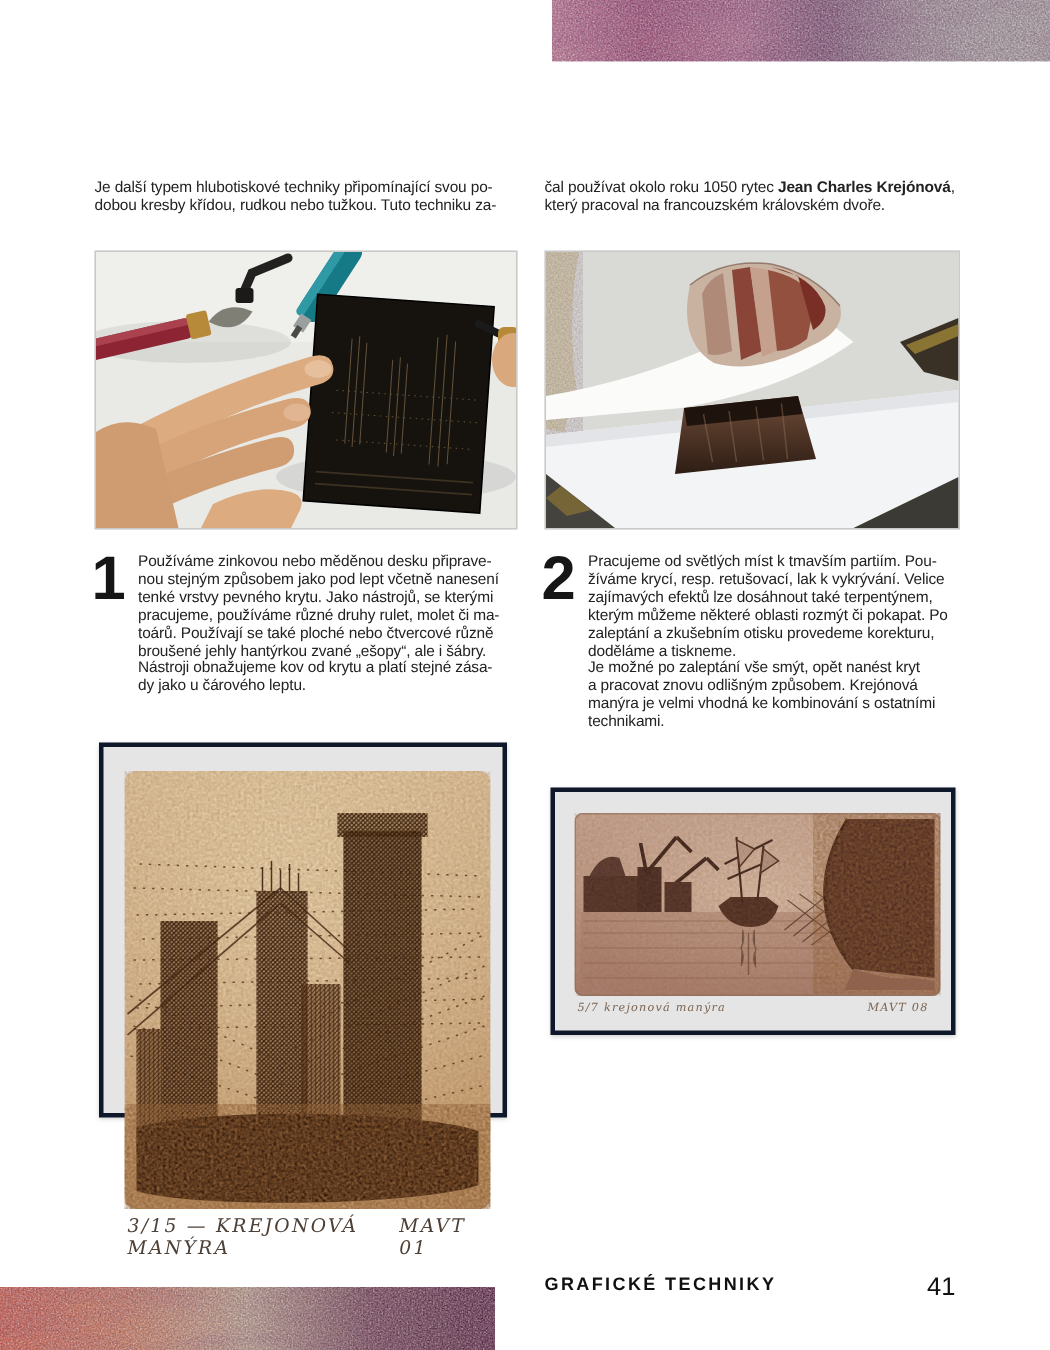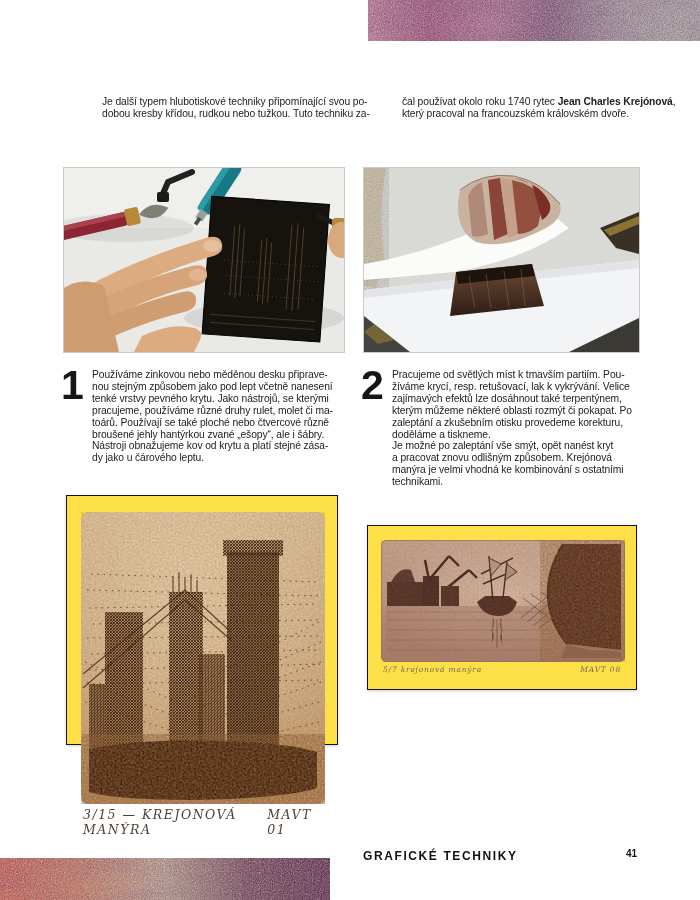--- a/index.html
+++ b/index.html
@@ -8,53 +8,53 @@
   .abs{position:absolute;}
 
   .strip{display:block;}
   #strip-top{left:368px;top:0;width:332px;height:41px;}
   #strip-bottom{left:0;top:858px;width:330px;height:42px;}
 
   .title{left:56px;top:50px;width:592px;text-align:center;
          font-size:47px;font-weight:bold;letter-spacing:3px;color:#111;
          -webkit-text-stroke:1.6px #111;white-space:nowrap;}
 
-  .intro{top:96px;width:292px;font-size:10.3px;line-height:11.9px;letter-spacing:-0.1px;
-         white-space:pre-line;color:#222;margin-left:39px;}
+  .intro{top:120px;width:292px;font-size:10.3px;line-height:11.9px;letter-spacing:-0.1px;
+         white-space:pre-line;color:#222;}
   #intro-left{left:63px;}
   #intro-right{left:363px;}
   .b{font-weight:bold;}
 
   .photo{border:1px solid #c9c9c9;background:#e9e9e7;box-sizing:border-box;}
   #photo1{left:63px;top:167px;width:282px;height:186px;}
   #photo2{left:363px;top:167px;width:277px;height:186px;}
   .photo svg{display:block;}
 
   .stepnum{font-size:41px;font-weight:bold;line-height:0.82;color:#161616;}
   #step1-num{left:61px;top:369px;}
   #step2-num{left:361px;top:369px;}
   .steptext{top:369px;width:264px;font-size:10.3px;line-height:11.9px;letter-spacing:-0.1px;
             white-space:pre-line;color:#222;}
   #step1-text{left:92px;}
   #step2-text{left:392px;}
 
-  .artpaper{background:#fde047;border:1px solid #0f172a;box-sizing:border-box;
+  .artpaper{background:#e5e5e5;border:3px solid #0f172a;box-sizing:border-box;
             box-shadow:0 1px 3px rgba(0,0,0,0.18);}
   #art1{left:66px;top:495px;width:272px;height:250px;}
   #art1 svg{position:absolute;left:14px;top:16px;}
   #art2{left:367px;top:525px;width:270px;height:165px;}
   #art2 svg{position:absolute;left:13px;top:14px;}
 
   .inscription{position:absolute;display:flex;justify-content:space-between;
                font-family:"DejaVu Serif",serif;font-style:italic;color:#4d4036;}
   #art1 .inscription{left:16px;right:14px;top:311px;font-size:12.5px;letter-spacing:1.5px;}
   #art2 .inscription{left:15px;right:15px;top:139px;font-size:7.5px;letter-spacing:0.8px;color:#7a6452;}
 
   .footer-section{left:363px;top:849px;font-size:12px;font-weight:bold;letter-spacing:1.6px;color:#111;}
-  .footer-page{left:560px;top:848px;width:77px;text-align:right;font-size:10px;font-weight:bold;color:#111;}
+  .footer-page{left:560px;top:848px;width:77px;text-align:right;font-size:17px;font-weight:normal;color:#111;}
 </style>
 </head>
 <body>
 
 <div class="page">
 
   <svg width="0" height="0" style="position:absolute">
     <defs>
       <linearGradient id="gradTop" x1="0" y1="0" x2="1" y2="0">
         <stop offset="0" stop-color="#c77b9a"></stop>
@@ -115,21 +115,21 @@
   <svg id="strip-top" class="abs strip" width="332" height="41">
     <rect width="332" height="41" fill="url(#gradTop)"></rect>
     <rect width="332" height="41" filter="url(#blotch)" opacity="0.5"></rect>
     <rect width="332" height="41" filter="url(#grainL)" opacity="0.55"></rect>
     <rect width="332" height="41" filter="url(#grainD)" opacity="0.45"></rect>
   </svg>
 
 
   <div class="abs intro" id="intro-left">Je další typem hlubotiskové techniky připomínající svou po-
 dobou kresby křídou, rudkou nebo tužkou. Tuto techniku za-</div>
-  <div class="abs intro" id="intro-right"><span>čal používat okolo roku 1740 rytec </span><span class="b">Jean Charles Krejónová</span><span>,
+  <div class="abs intro" id="intro-right"><span>čal používat okolo roku 1050 rytec </span><span class="b">Jean Charles Krejónová</span><span>,
 který pracoval na francouzském královském dvoře.</span></div>
 
   <div class="abs photo" id="photo1">
     <svg width="280" height="184" viewBox="0 0 280 184">
       <rect width="280" height="184" fill="#e9e9e6"></rect>
       <rect width="280" height="60" fill="#efefec"></rect>
       <ellipse cx="60" cy="60" rx="70" ry="14" fill="#000" opacity="0.07"></ellipse>
       <ellipse cx="200" cy="150" rx="80" ry="16" fill="#000" opacity="0.08"></ellipse>
 
       <g>

